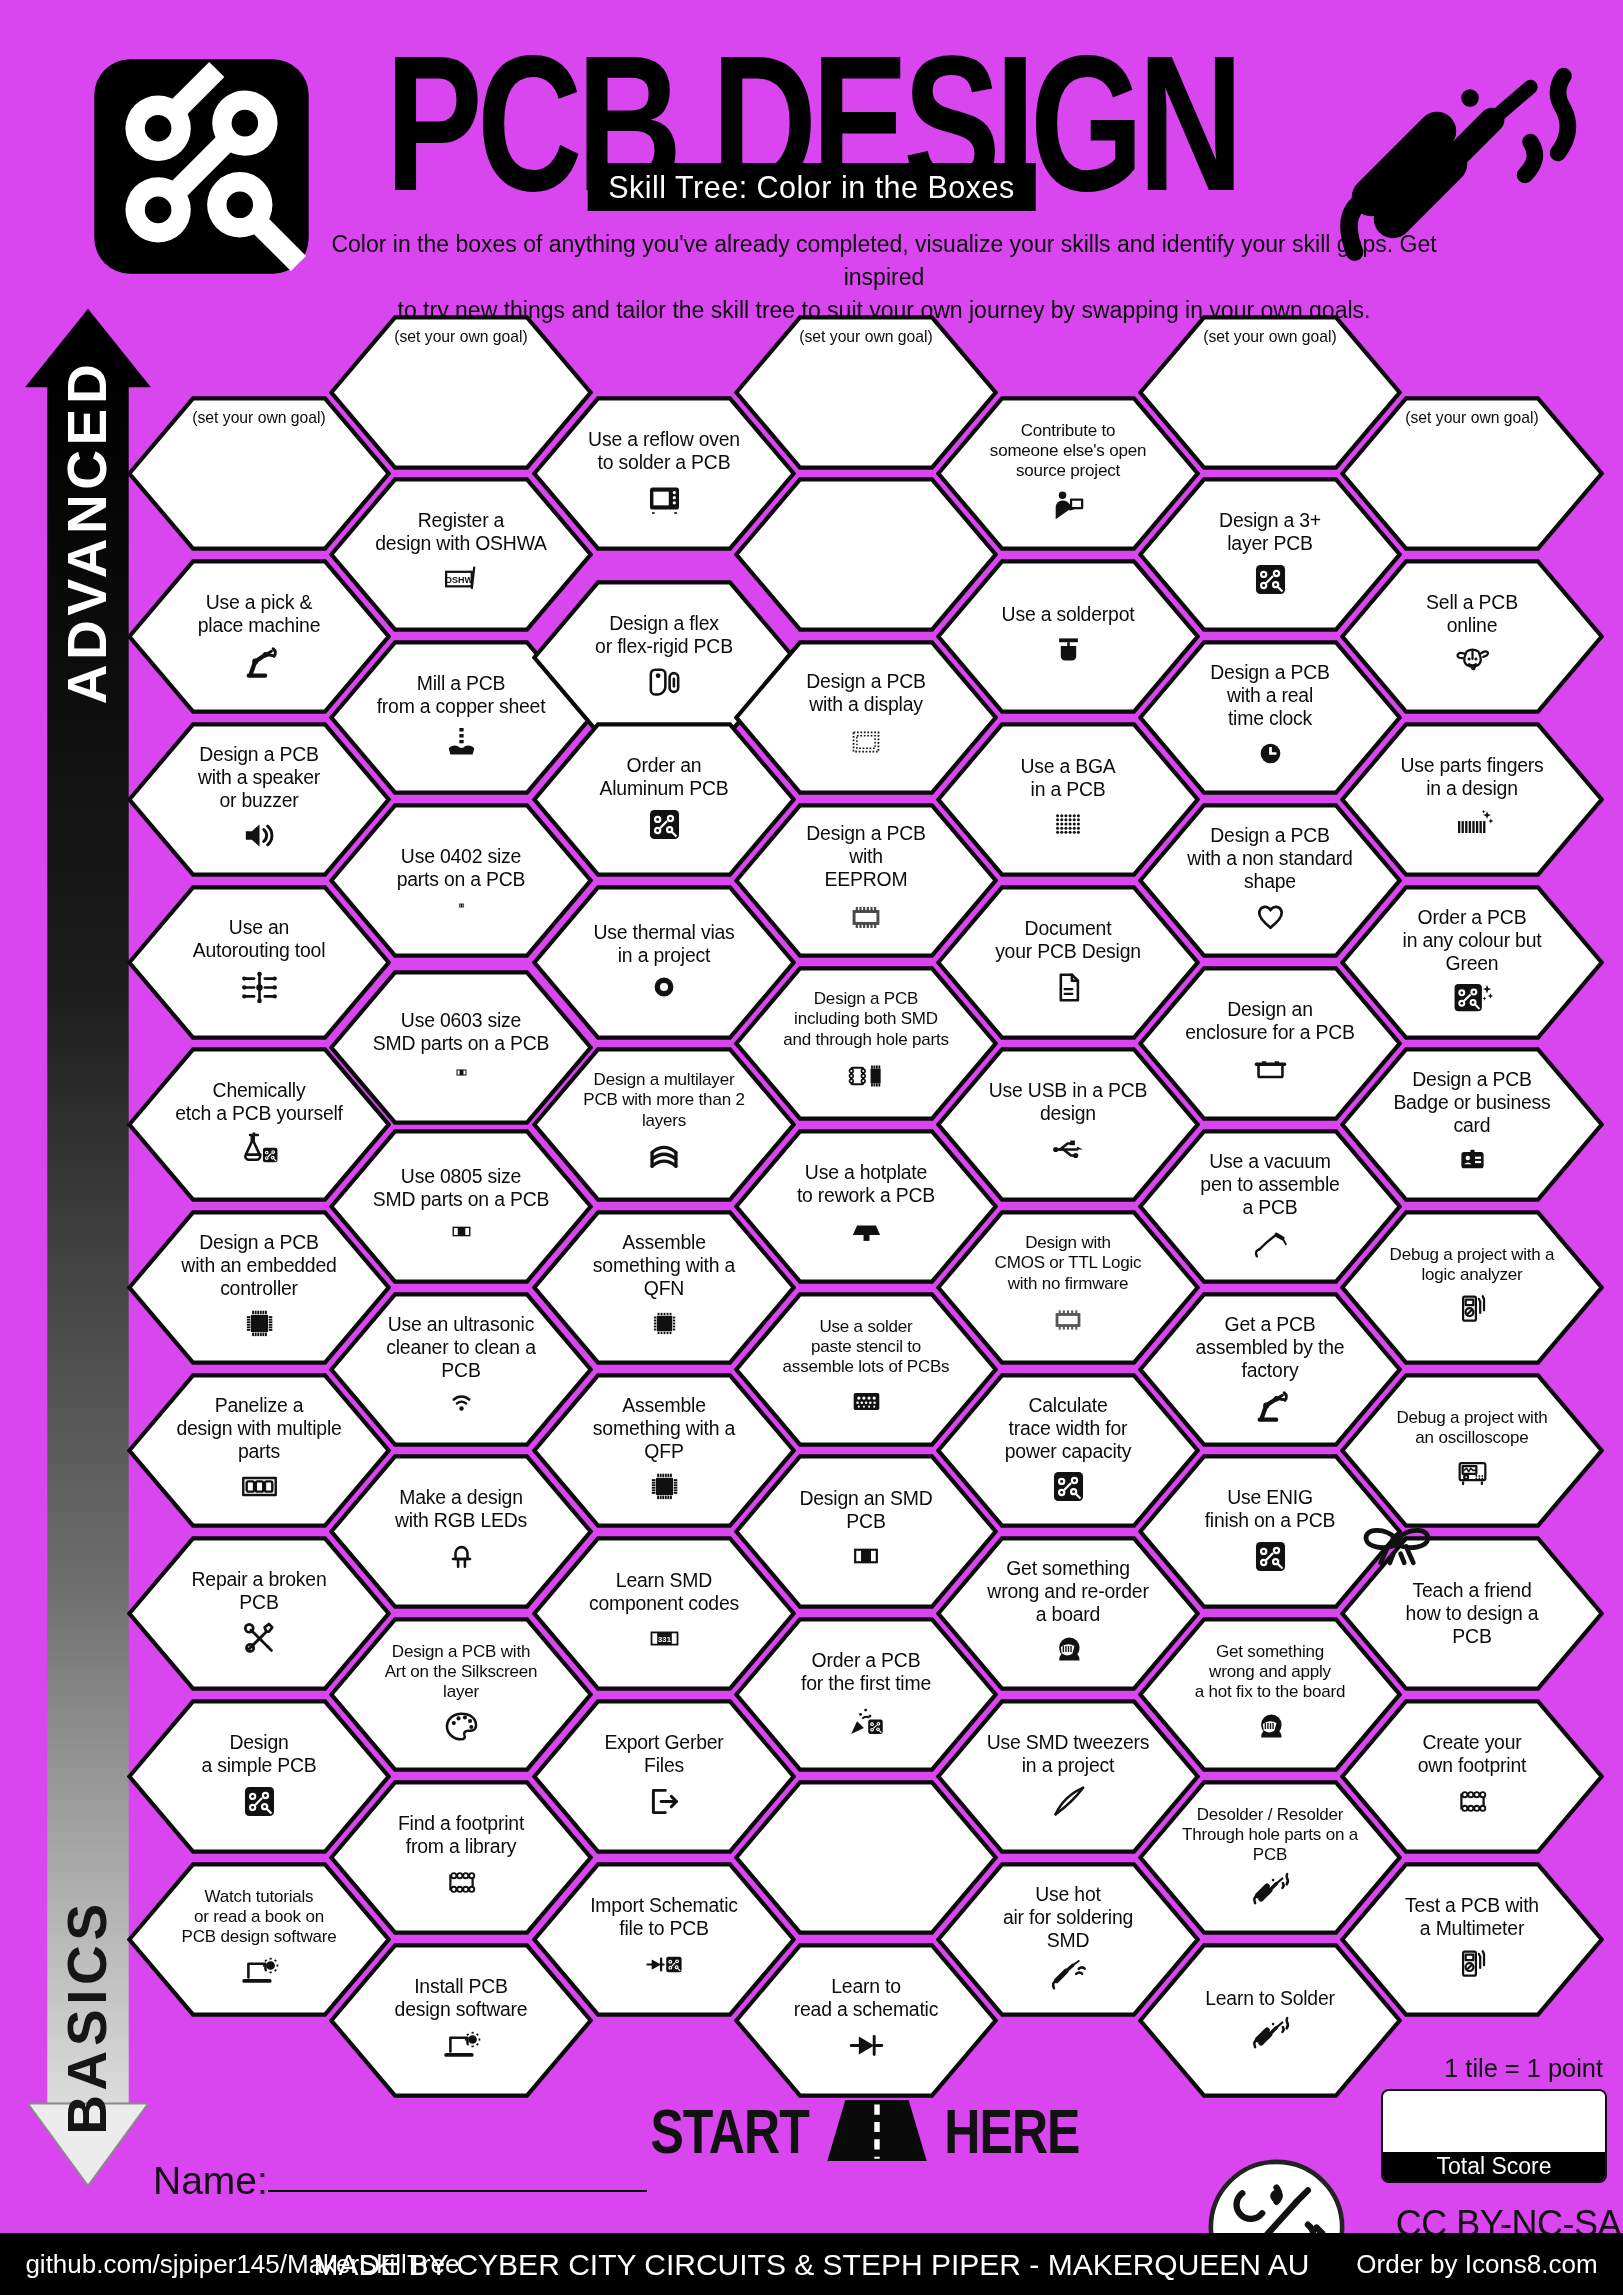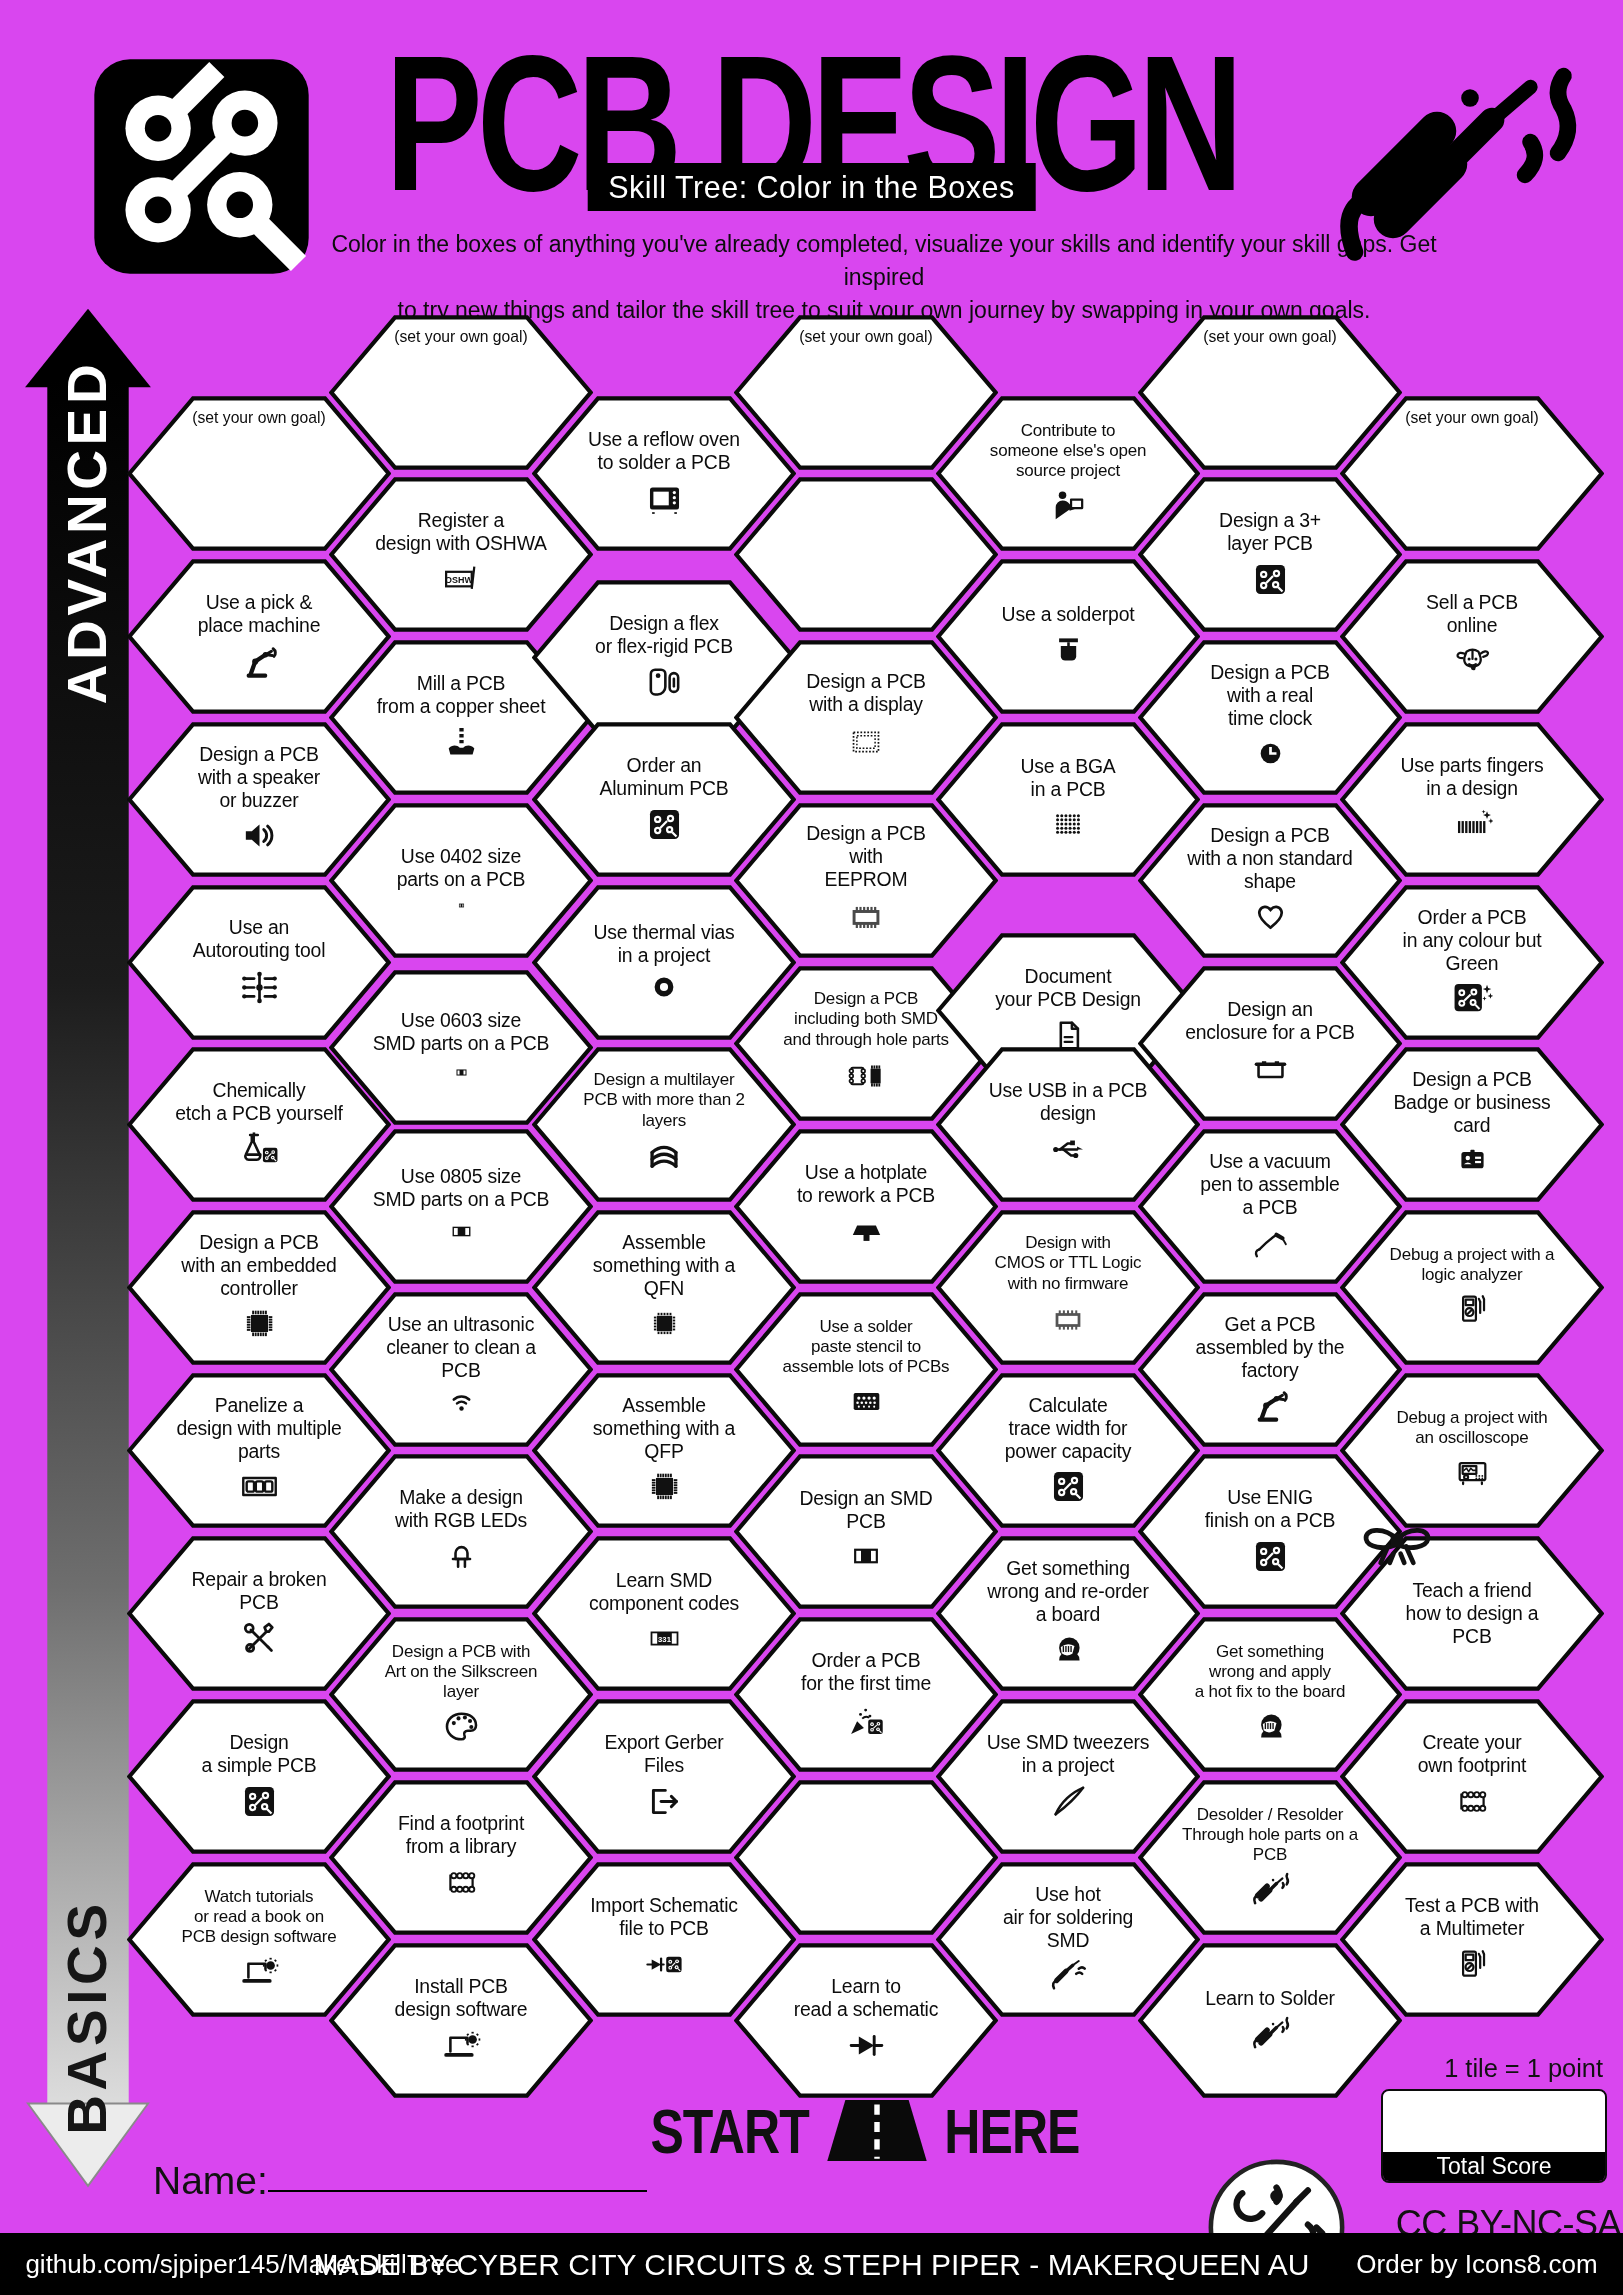--- a/index.html
+++ b/index.html
@@ -1121,21 +1121,21 @@
                 <circle cx="16.5" cy="34" r="1.8"></circle>
                 <circle cx="21.5" cy="34" r="1.8"></circle>
                 <circle cx="26.5" cy="34" r="1.8"></circle>
                 <circle cx="31.5" cy="34" r="1.8"></circle>
                 <circle cx="36.5" cy="34" r="1.8"></circle>
               </g>
             </svg>
           </span>
         </div>
       </div>
-      <div class="tile" style="left: 936px; top: 885px; margin-top: 48px;">
+      <div class="tile" style="left: 936px; top: 885px;">
         <svg class="hex" width="264" height="155" viewBox="0 0 570 336">
       <polygon points="4,168 142,5 428,5 566,168 428,331 142,331" fill="#fff" stroke="#0a0a0a" stroke-width="9"></polygon>
         </svg>
         <div class="tile-content">
           <span class="tile-label">Document
 your PCB Design</span>
           <span class="tile-icon">
           <svg width="41" height="41" viewBox="0 0 48 48">
               <g stroke="#111" stroke-linecap="round" stroke-linejoin="round" fill="none" stroke-width="3">
                 <path d="M15 9 h13 l7 7 v23 h-20 z"></path>

